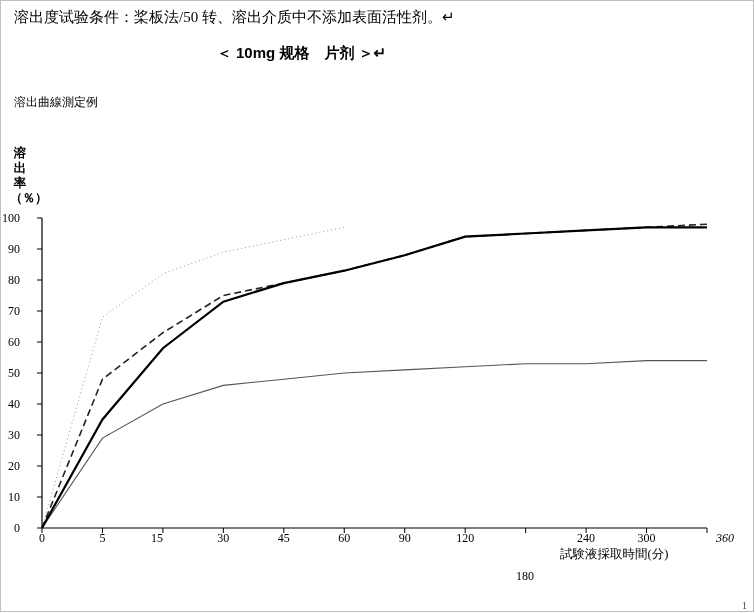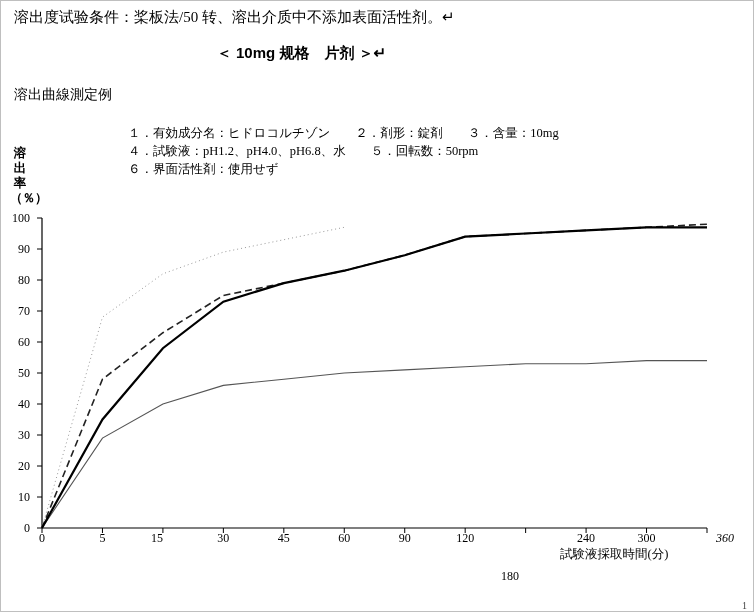--- a/index.html
+++ b/index.html
@@ -44,22 +44,22 @@
   .chart-wrap {
     position: absolute;
     left: 0;
     top: 78px;
     width: 755px;
     height: 510px;
   }
   .chart-title-1 {
     position: absolute;
     left: 14px;
-    top: 8px;
-    font-size: 14px;
+    top: 16px;
+    font-size: 12px;
   }
   .chart-title-2 {
     position: absolute;
     left: 14px;
     top: 20px;
     font-size: 16px;
   }
   .notes {
     position: absolute;
     left: 128px;
@@ -88,21 +88,21 @@
   .plot-area {
     position: absolute;
     left: 42px;
     top: 140px;
     width: 665px;
     height: 310px;
   }
   .ytick {
     position: absolute;
     right: 100%;
-    margin-right: 12px;
+    margin-right: 22px;
     font-size: 12px;
     line-height: 12px;
     transform: translateY(-6px);
     white-space: nowrap;
   }
   .xtick {
     position: absolute;
     top: 100%;
     margin-top: 4px;
     font-size: 12px;
@@ -147,23 +147,20 @@
 </head>
 <body>
 
 <div class="page-border"></div>
 
 <div class="doc-line-1">溶出度试验条件：桨板法/50 转、溶出介质中不添加表面活性剂。↵</div>
 <div class="doc-line-2">＜ 10mg 规格　片剂 ＞↵</div>
 
 <div class="chart-wrap">
   <div class="chart-title-1">溶出曲線測定例</div>
-  <div class="notes" style="white-space:pre;">１．有効成分名：ヒドロコルチゾン　　２．剤形：錠剤　　３．含量：10mg
-４．試験液：pH1.2、pH4.0、pH6.8、水　　５．回転数：50rpm
-６．界面活性剤：使用せず</div>
 
   <div class="ylabel" style="white-space:pre-line;">溶出率（％）</div>
   <div class="xlabel">試験液採取時間(分)</div>
 
   <div class="plot-area">
     <svg id="plot-svg" width="665" height="310" viewBox="0 0 665 310" style="position:absolute;left:0;top:0;overflow:visible;">
         <line x1="0" y1="310" x2="665" y2="310" stroke="#000" stroke-width="1.2"></line>
         <line x1="0" y1="0" x2="0" y2="310" stroke="#000" stroke-width="1.2"></line>
         <line x1="-5" y1="310" x2="0" y2="310" stroke="#000" stroke-width="1"></line>
         <line x1="-5" y1="279" x2="0" y2="279" stroke="#000" stroke-width="1"></line>
@@ -208,21 +205,21 @@
       </div>
     <div id="xtick-holder">
         <div class="xtick" style="left: 0px;">0</div>
         <div class="xtick" style="left: 60.4545px;">5</div>
         <div class="xtick" style="left: 115px;">15</div>
         <div class="xtick" style="left: 181.364px;">30</div>
         <div class="xtick" style="left: 241.818px;">45</div>
         <div class="xtick" style="left: 302.273px;">60</div>
         <div class="xtick" style="left: 362.727px;">90</div>
         <div class="xtick" style="left: 423.182px;">120</div>
-        <div class="xtick" style="left: 468px; margin-top: 42px;">180</div>
+        <div class="xtick" style="left: 483px; margin-top: 42px;">180</div>
         <div class="xtick" style="left: 544.091px;">240</div>
         <div class="xtick" style="left: 604.545px;">300</div>
         <div class="xtick" style="left: 683px; font-style: italic;">360</div>
       </div>
   </div>
 
 </div>
 
 <div class="page-number">1</div>
 

